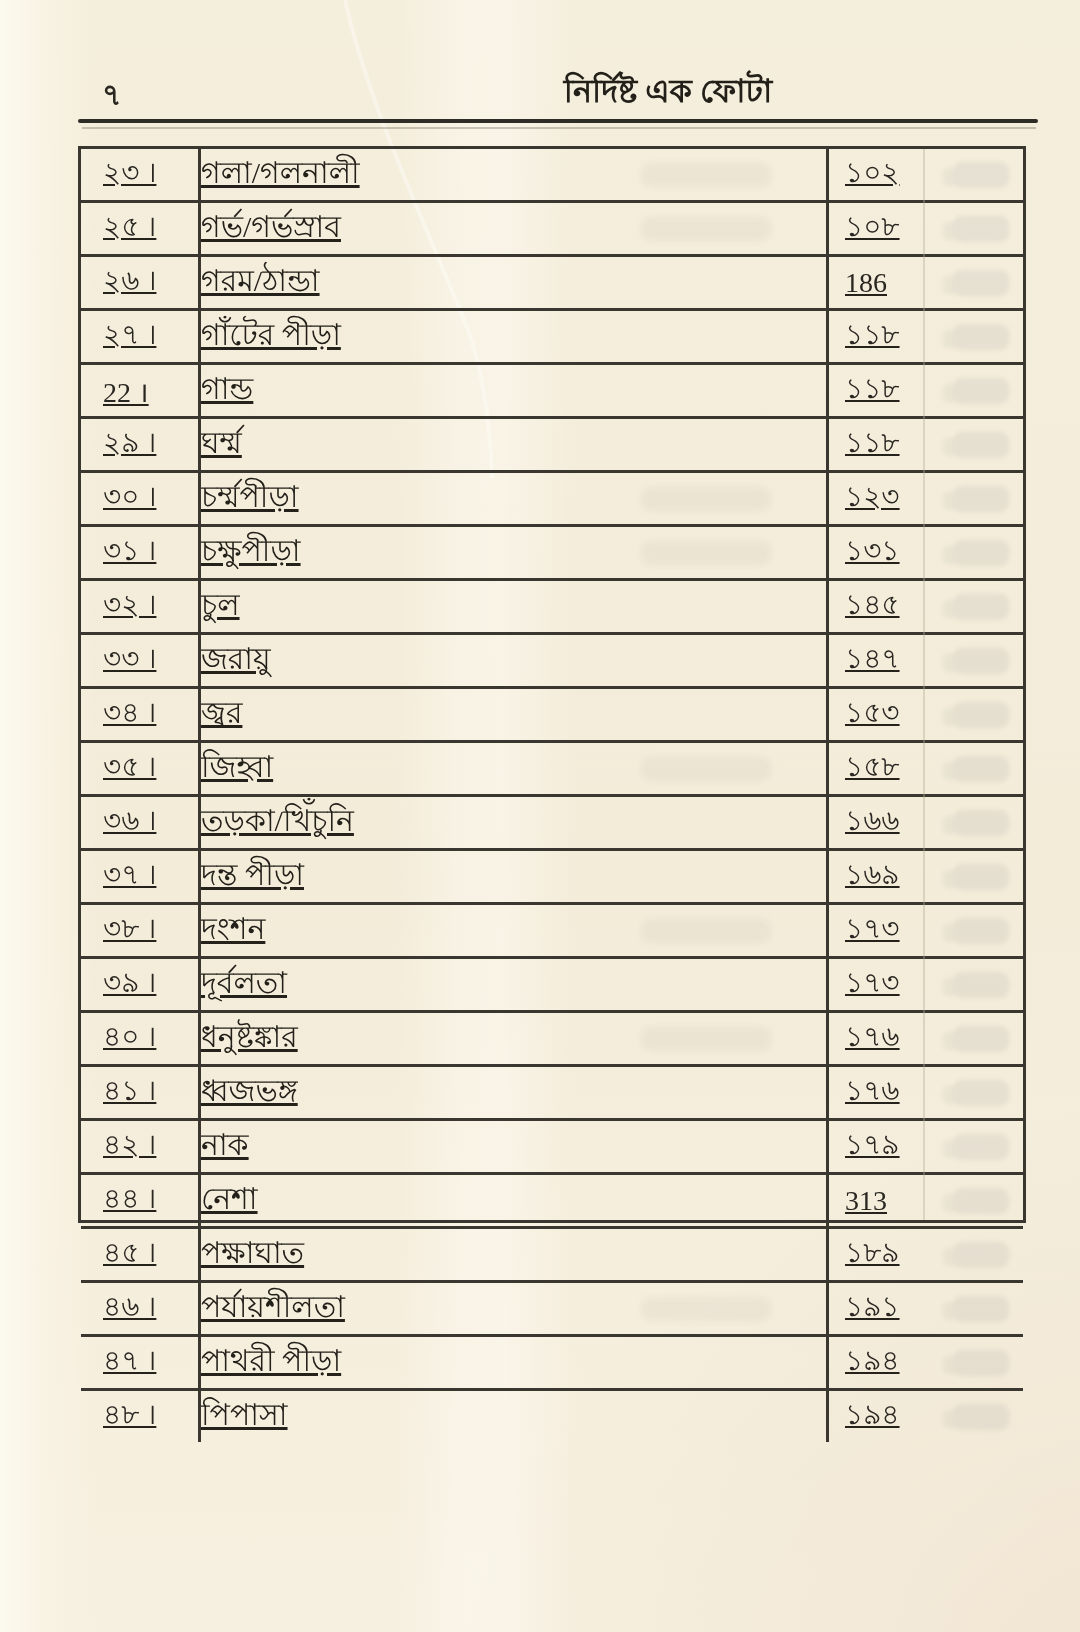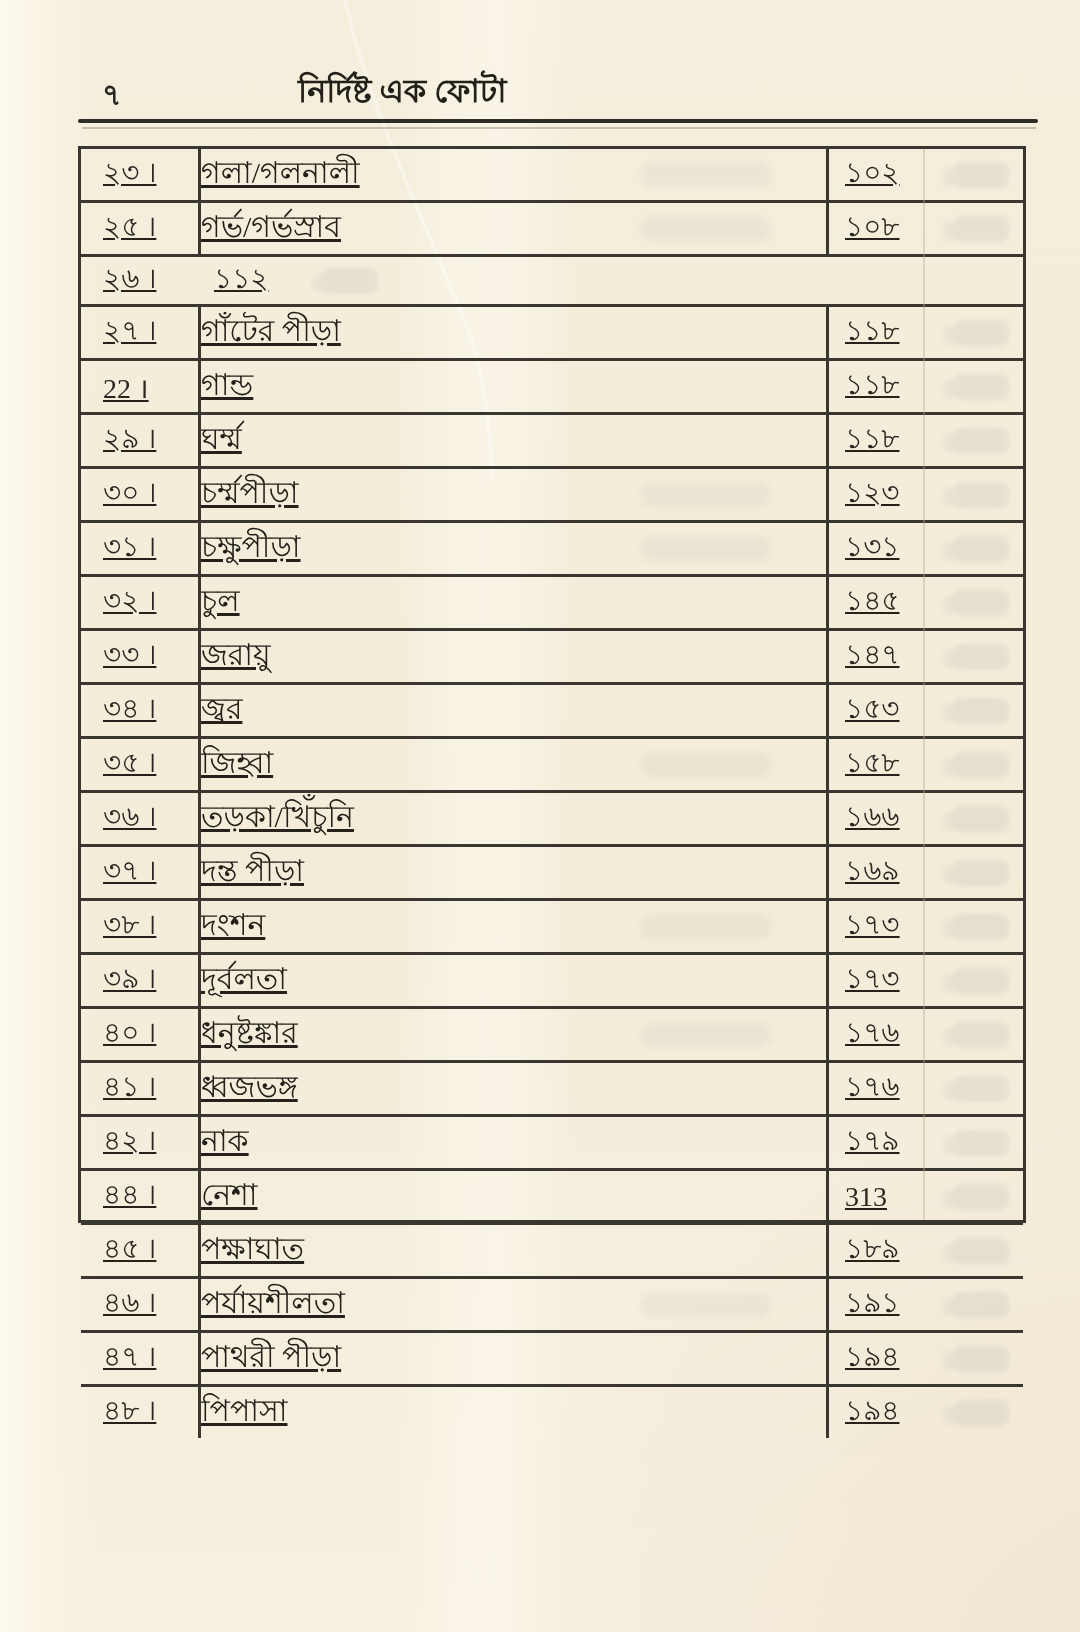--- a/index.html
+++ b/index.html
@@ -17,21 +17,21 @@
       linear-gradient(90deg, rgba(253,250,241,0) 395px, rgba(253,250,241,0.45) 460px, rgba(253,250,241,0.5) 505px, rgba(253,250,241,0) 575px),
       linear-gradient(180deg, #f4eedc 0%, #f3ecd9 55%, #f6f0e0 100%);
   }
   .crease-svg{position:absolute;left:0;top:0;pointer-events:none;}
   .pageno{
     position:absolute;left:102px;top:76px;
     font-size:30px;line-height:38px;font-weight:bold;color:#2a2721;
   }
   .title{
     position:absolute;left:298px;top:70px;width:740px;
-    font-size:32px;line-height:42px;font-weight:bold;color:#23201a;
+    text-align:center;font-size:32px;line-height:42px;font-weight:bold;color:#23201a;
   }
   .rule{
     position:absolute;left:78px;top:119px;width:960px;height:4px;
     background:#2e2c26;border-radius:2px;
   }
   .rule::after{
     content:"";position:absolute;left:4px;right:2px;top:8px;height:2px;
     background:rgba(86,78,62,0.30);
   }
   .toc{
@@ -108,22 +108,23 @@
     <div class="cell sl">২৫ ।</div>
     <div class="cell name">গর্ভ/গর্ভস্রাব</div>
     <div class="cell pagecell">
       <span class="pnum">১০৮</span>
       <span class="ghost"></span>
     </div>
   </div>
 
   <div class="row">
     <div class="cell sl">২৬ ।</div>
-    <div class="cell pagecell">
-      <span class="pnum">১১২</span>
+    <div class="cell name">গরম/ঠান্ডা</div>
+    <div class="cell pagecell">
+      <span class="pnum">186</span>
       <span class="ghost"></span>
     </div>
   </div>
 
   <div class="row">
     <div class="cell sl">২৭ ।</div>
     <div class="cell name">গাঁটের পীড়া</div>
     <div class="cell pagecell">
       <span class="pnum">১১৮</span>
       <span class="ghost"></span>

